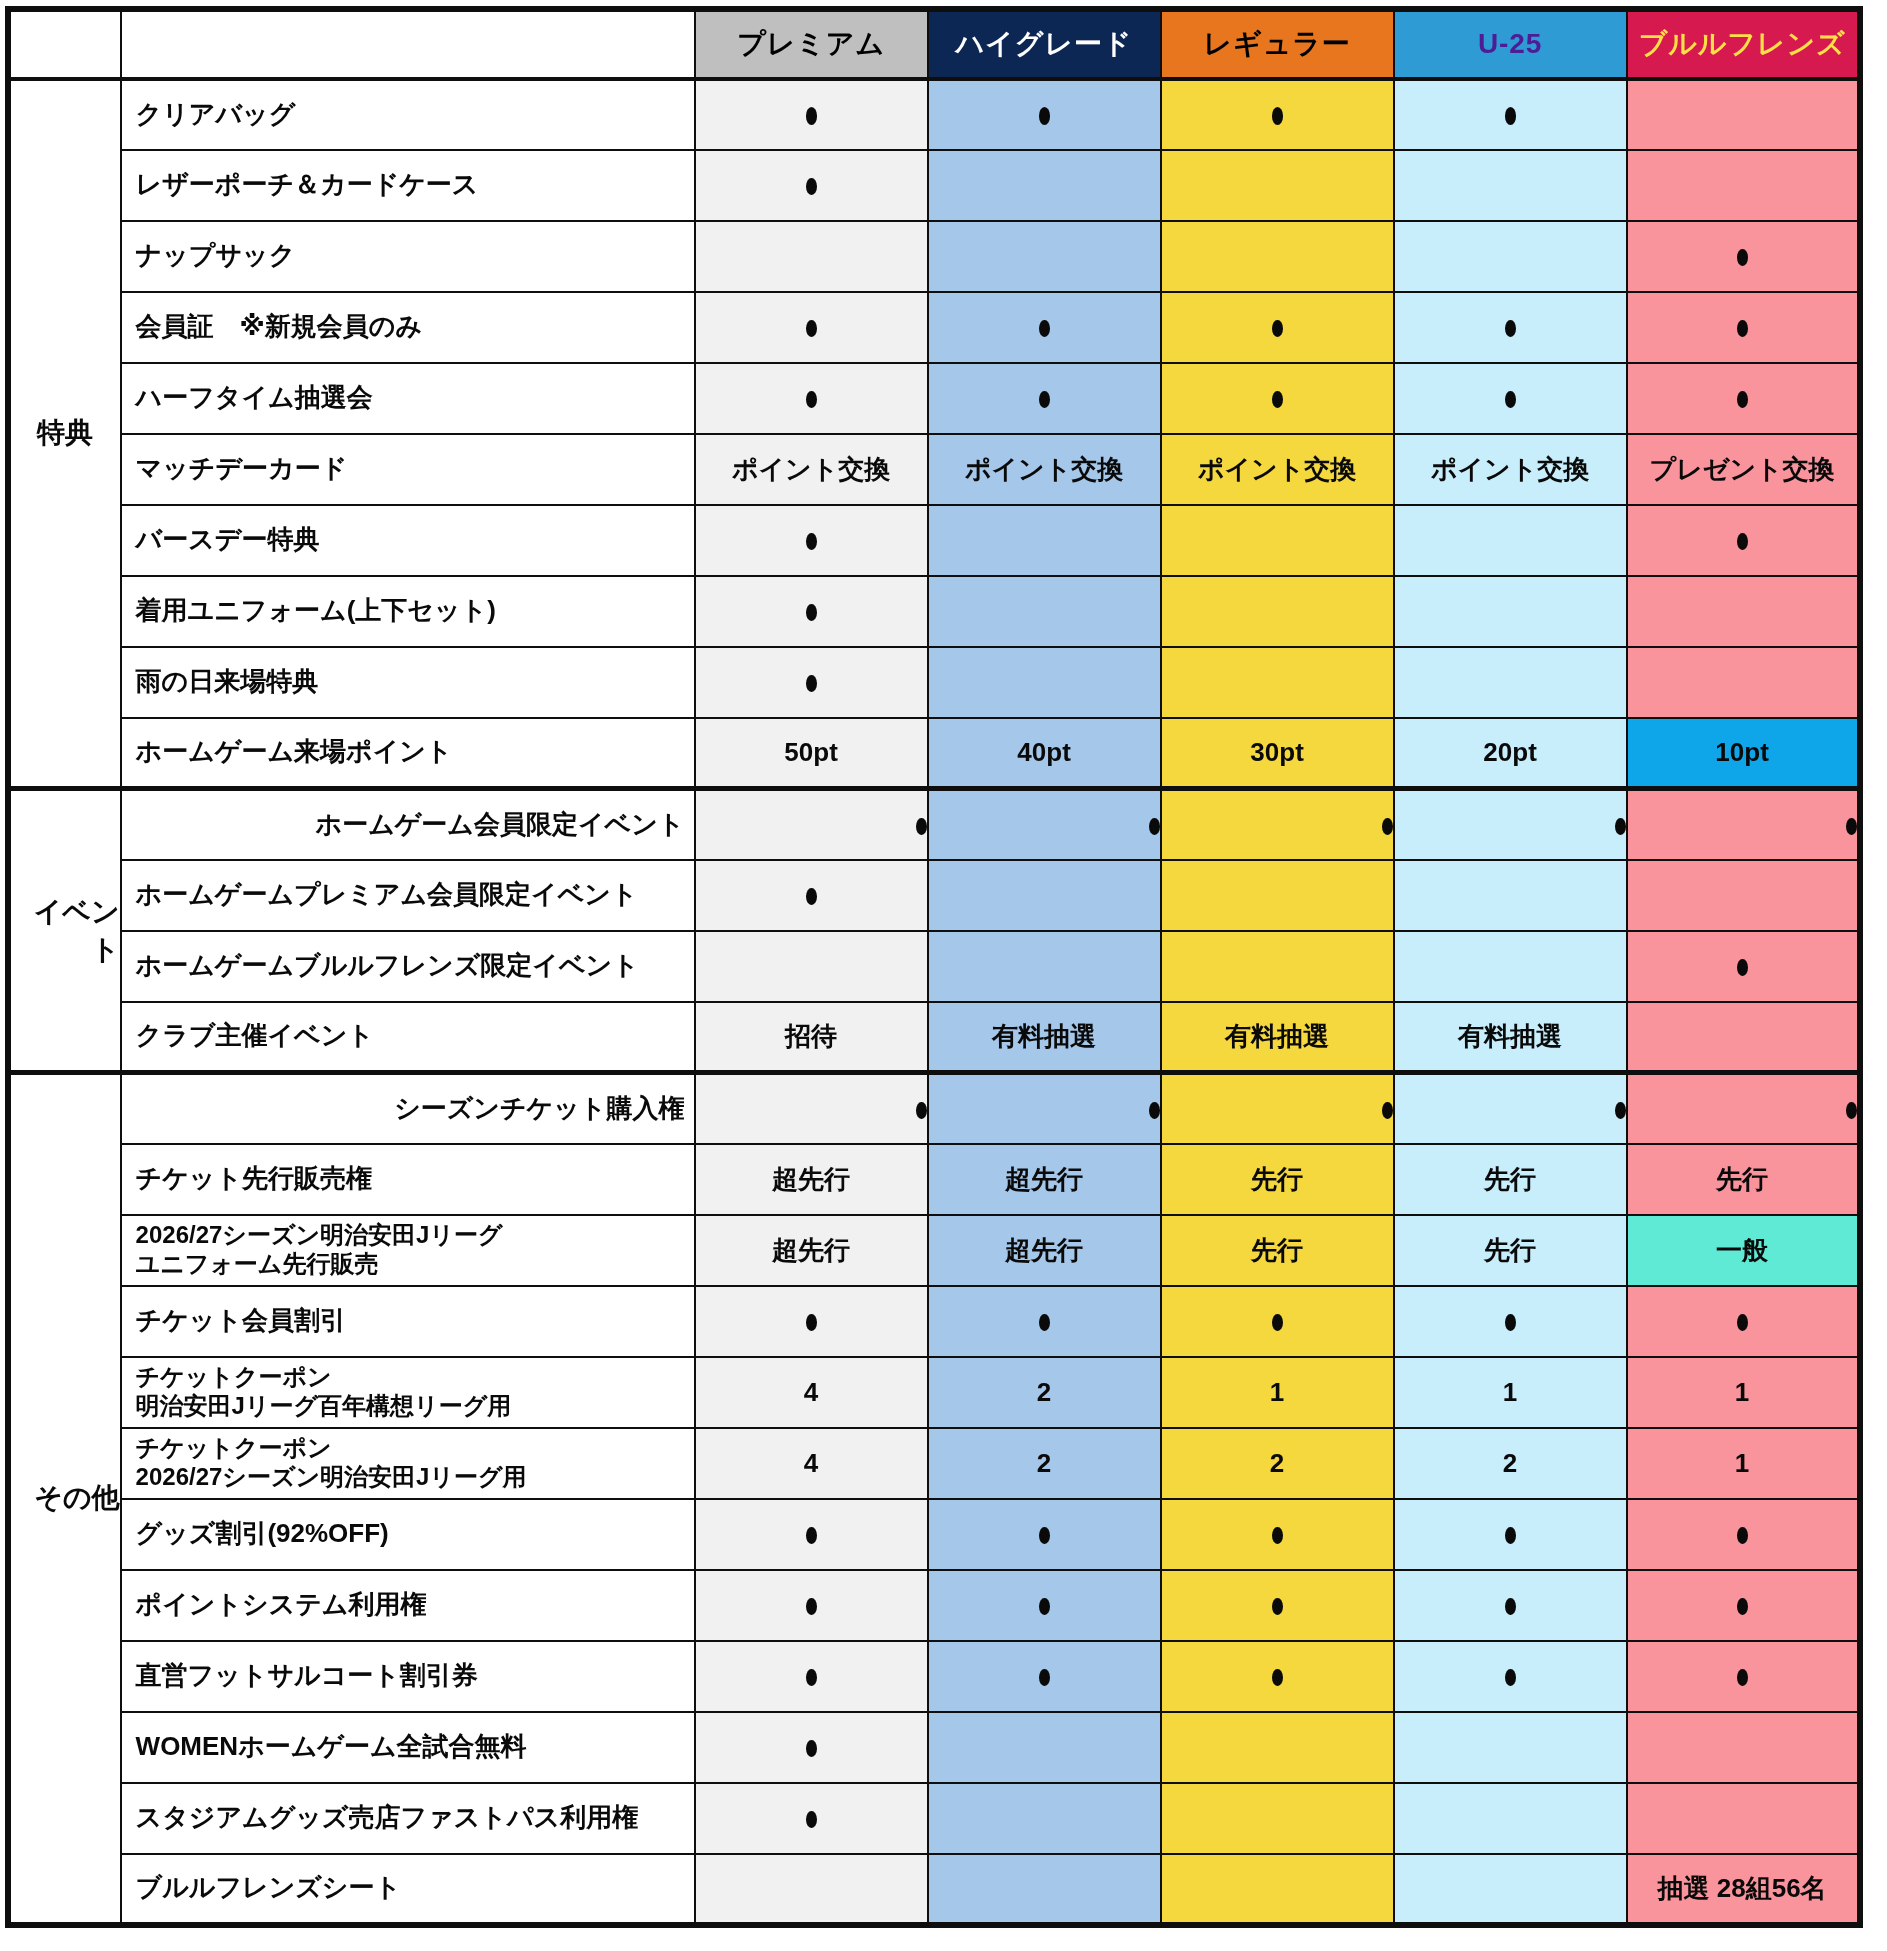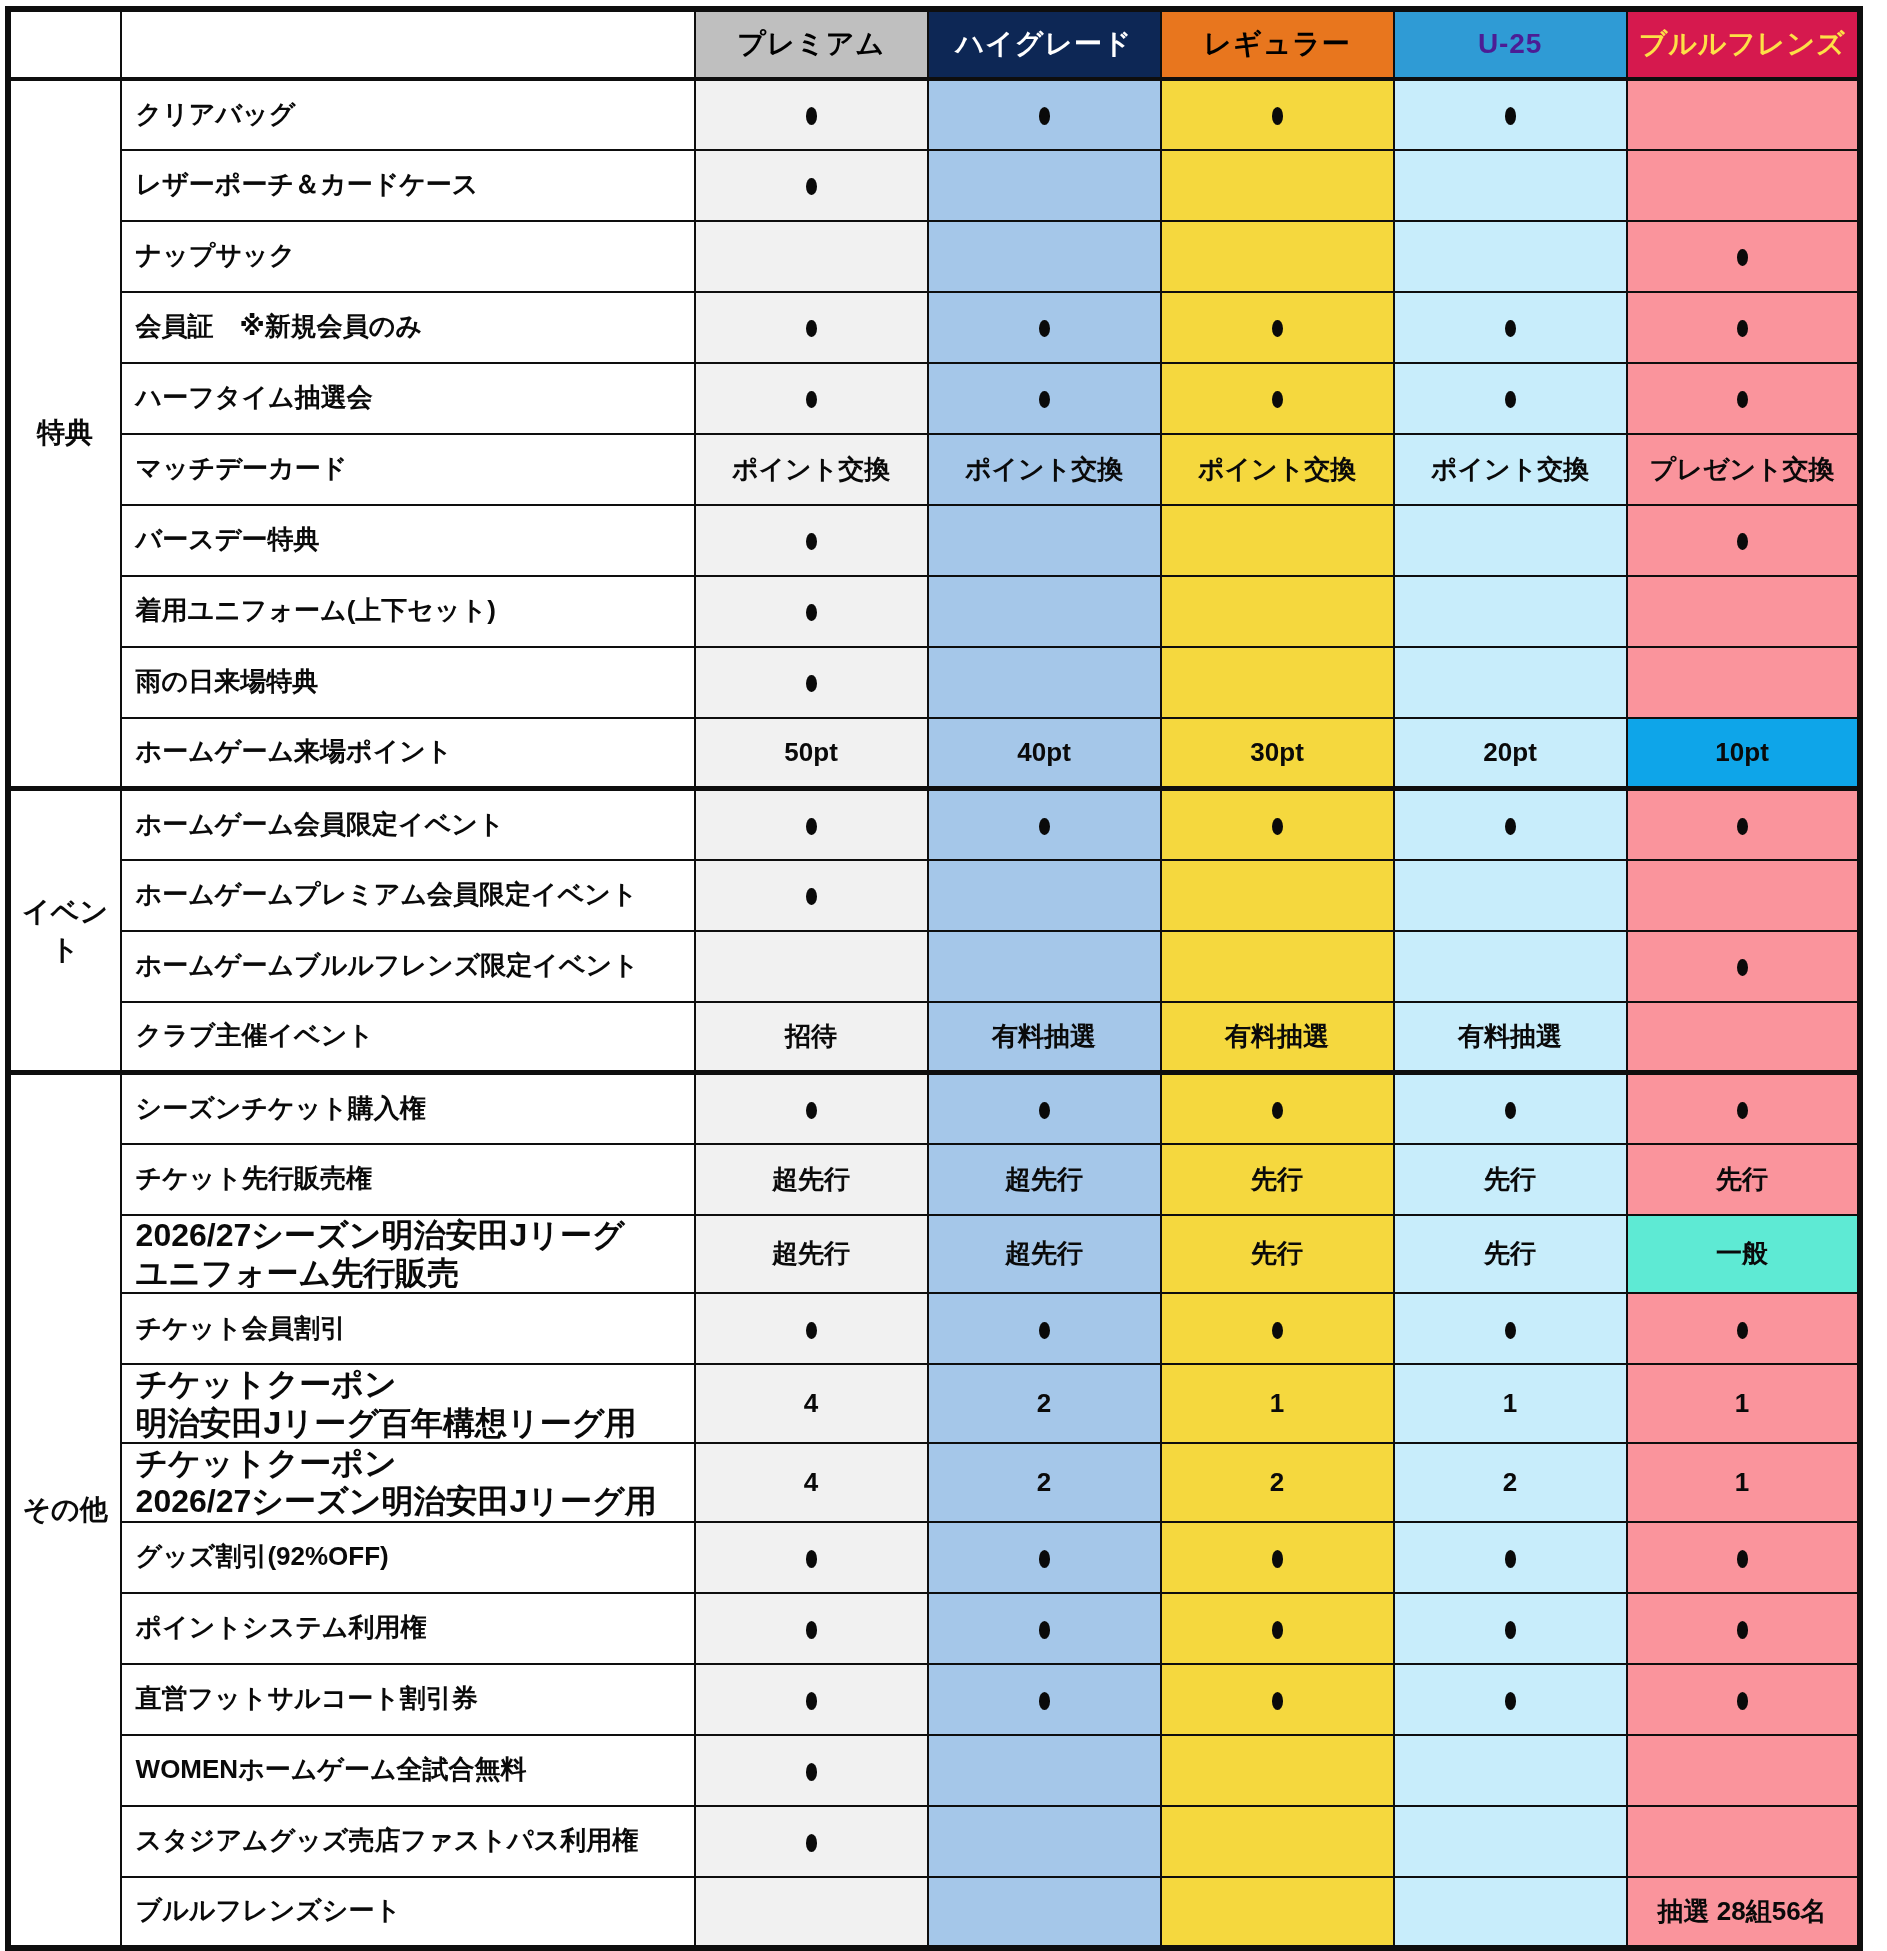--- a/index.html
+++ b/index.html
@@ -21,42 +21,42 @@
   col.c-val{width:233px;}
   td,th{
     border:2.8px solid #0e0e0e;
     padding:0;
     overflow:hidden;
     vertical-align:middle;
   }
   tr{height:71px;}
   tr.head{height:70px;}
   tr.head th{border-bottom:4.6px solid #0e0e0e;}
-  tr.sec td{border-top:5.5px solid #0e0e0e;}
+  tr.sec td{border-top:5.5px solid #0e0e0e;text-align:right;}
   th.corner{background:#ffffff;}
   th.colhead{
     font-size:28px;
     text-align:center;
     letter-spacing:0.9px;
   }
   td.group{
     background:#ffffff;
     text-align:center;
     font-size:28px;
     font-family:Liberation Serif, serif;
   }
   td.item{
     background:#ffffff;
     text-align:left;
     padding:0 9.2px 0 14px;
     font-size:26px;
     line-height:1.15;
     white-space:pre-line;
   }
-  td.item.two-line{font-size:32px;line-height:1.2;}
+  td.item.two-line{font-size:24px;line-height:1.2;}
   td.val{
     text-align:center;
     font-size:26px;
   }
   span.dot{
     display:inline-block;
     width:11px;
     height:17.5px;
     background:#0a0a0a;
     border-radius:50%;

